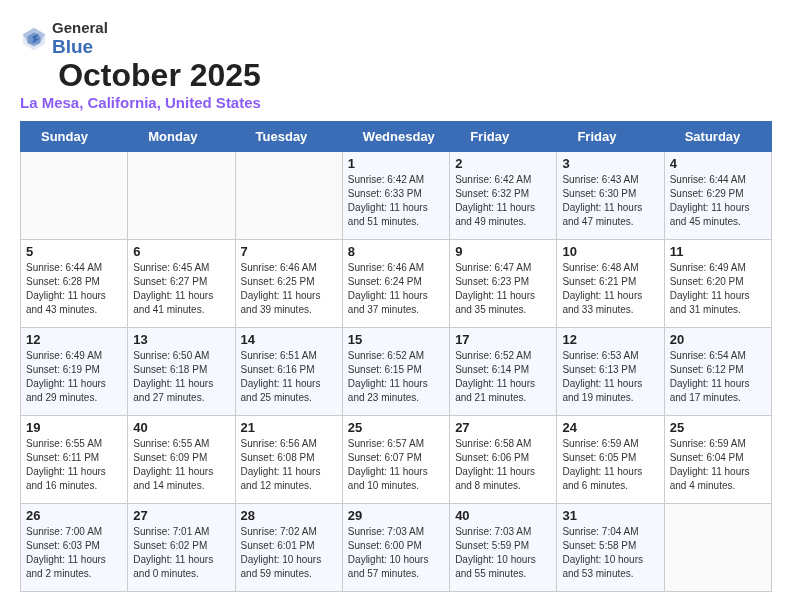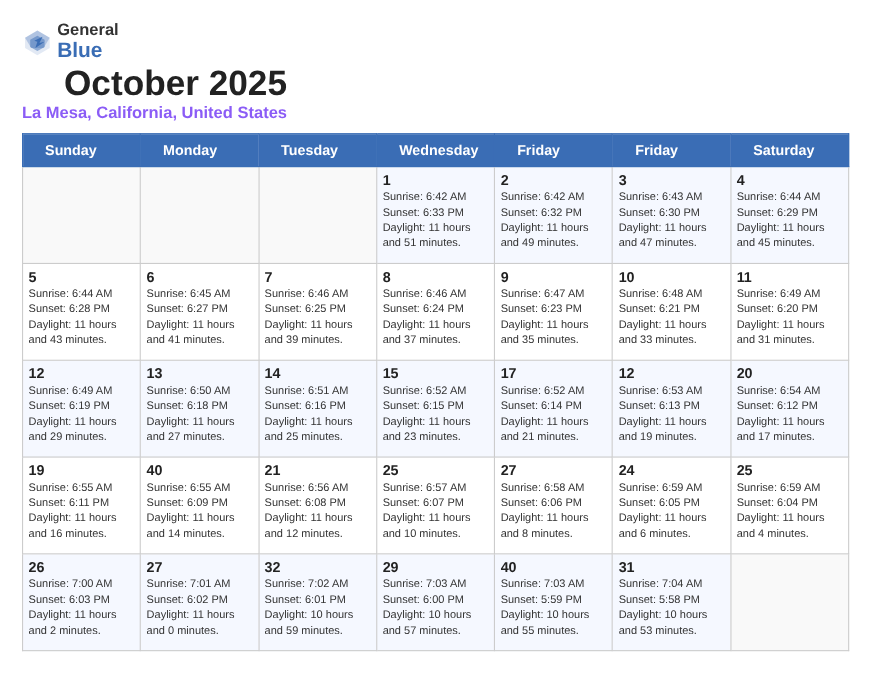--- a/index.html
+++ b/index.html
@@ -249,21 +249,21 @@
       <tr>
         <td>
           <span class="day-number">26</span>
           <div class="day-info">Sunrise: 7:00 AM<br>Sunset: 6:03 PM<br>Daylight: 11 hours and 2 minutes.</div>
         </td>
         <td>
           <span class="day-number">27</span>
           <div class="day-info">Sunrise: 7:01 AM<br>Sunset: 6:02 PM<br>Daylight: 11 hours and 0 minutes.</div>
         </td>
         <td>
-          <span class="day-number">32</span>
+          <span class="day-number">28</span>
           <div class="day-info">Sunrise: 7:02 AM<br>Sunset: 6:01 PM<br>Daylight: 10 hours and 59 minutes.</div>
         </td>
         <td>
           <span class="day-number">29</span>
           <div class="day-info">Sunrise: 7:03 AM<br>Sunset: 6:00 PM<br>Daylight: 10 hours and 57 minutes.</div>
         </td>
         <td>
           <span class="day-number">40</span>
           <div class="day-info">Sunrise: 7:03 AM<br>Sunset: 5:59 PM<br>Daylight: 10 hours and 55 minutes.</div>
         </td>

